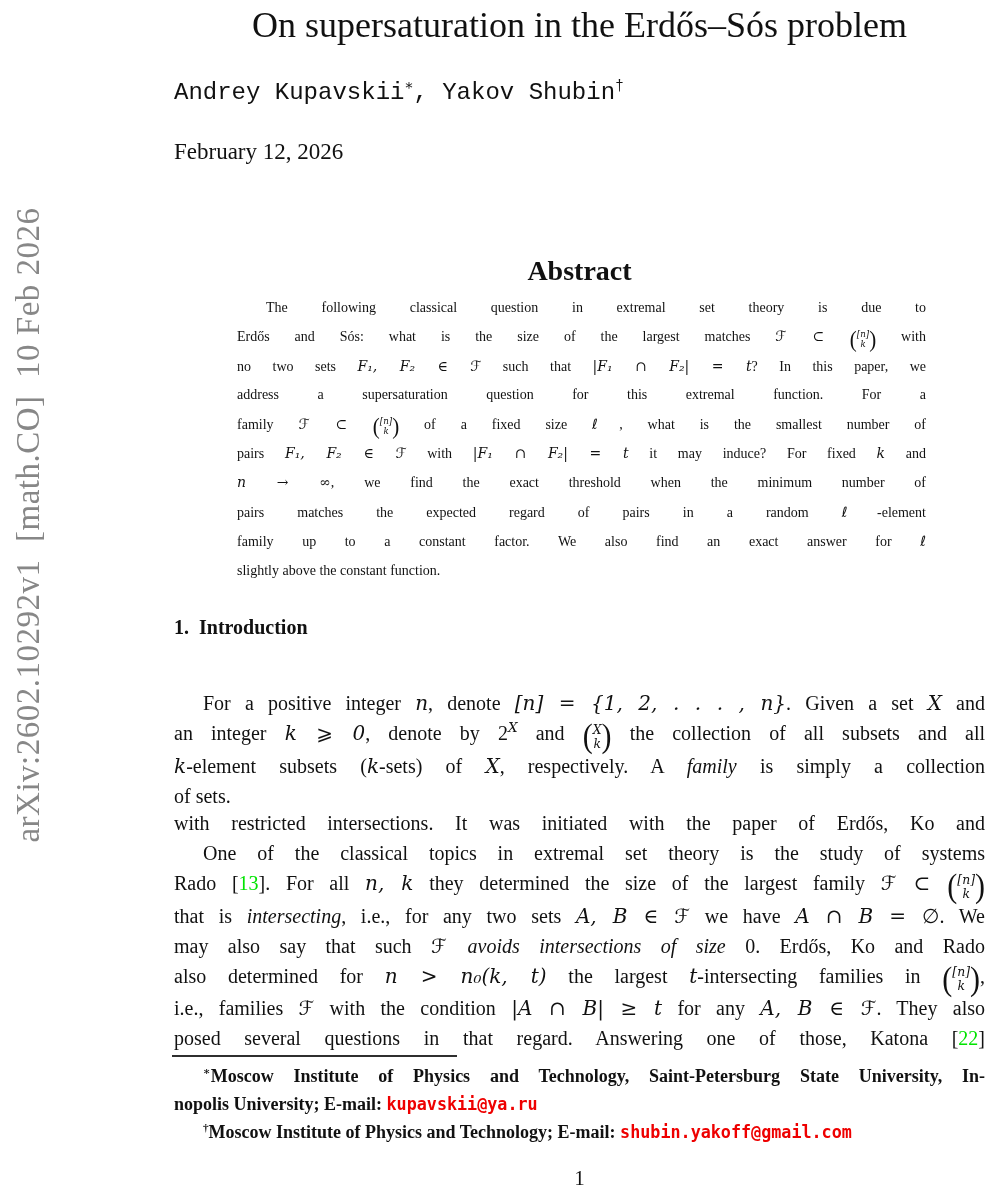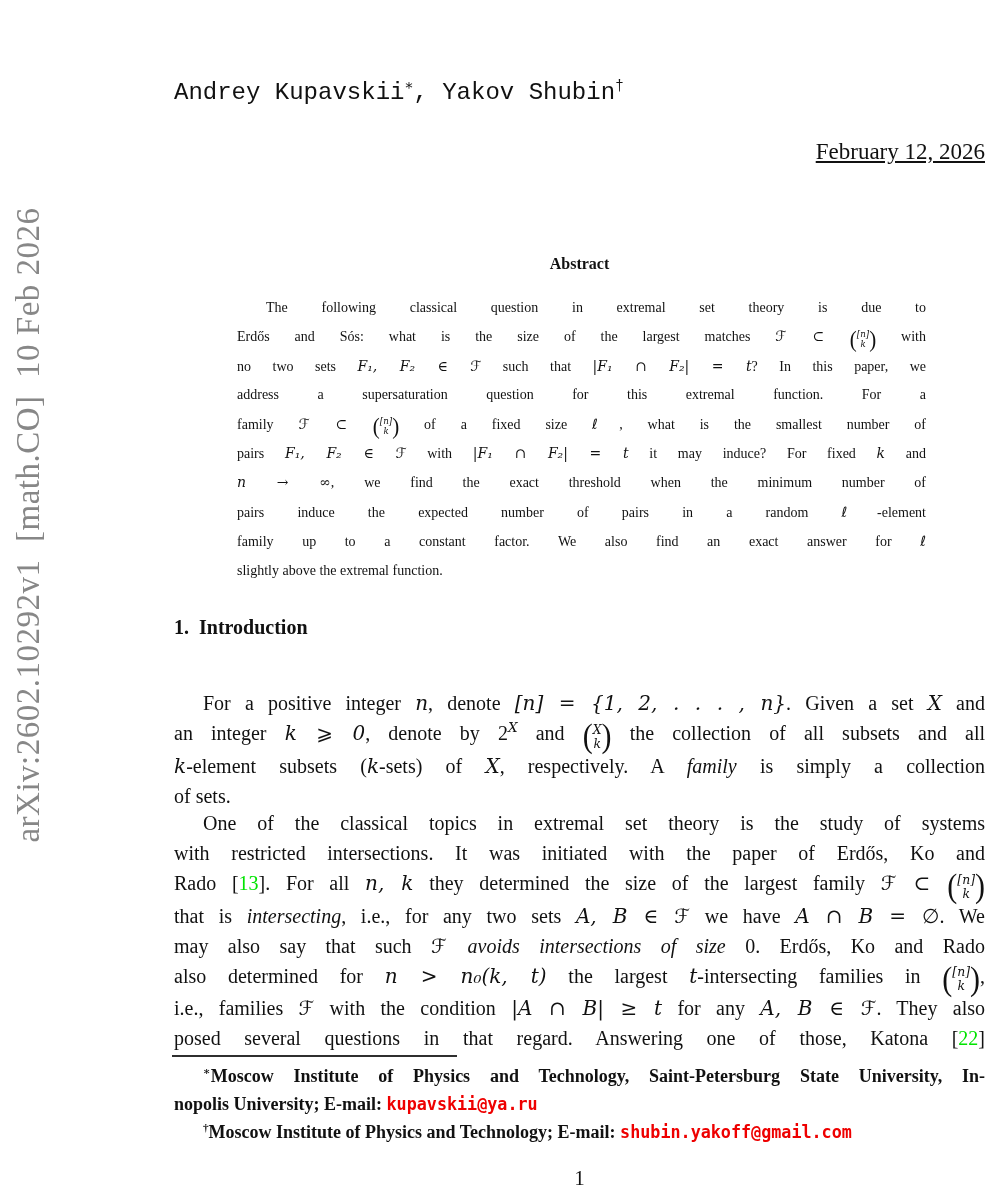--- a/index.html
+++ b/index.html
@@ -9,23 +9,23 @@
   }
   .arxiv-side {
     position:absolute; left:-377px; top:504px; width:810px; height:42px;
     line-height:42px; text-align:center; transform:rotate(-90deg);
     font-size:33px; color:var(--gray,#878787); white-space:pre; letter-spacing:0.5px;
   }
   .title { position:absolute; left:174px; width:811px; top:4px; margin:0;
     font-size:36px; font-weight:400; text-align:center; }
   .authors { position:absolute; left:174px; width:811px; top:79px; font-size:24px; }
   .authors .line { text-align:center; text-align-last:center;font-family:Liberation Mono, monospace; }
-  .date { position:absolute; left:174px; width:811px; top:139px; font-size:23px; text-align:right;text-decoration:underline; }
+  .date { position:absolute; left:174px; width:811px; top:139px; font-size:23px; text-align:left; }
   .abs-head { position:absolute; left:174px; width:811px; top:255px;
-    font-size:16px; font-weight:bold; text-align:center; }
+    font-size:28px; font-weight:bold; text-align:center; }
   .abs-body { position:absolute; left:237px; width:689px; top:294px;
     font-size:14px; line-height:28.4px; }
   .sec { position:absolute; left:174px; width:811px; top:616px; margin:0;
     font-size:20px; font-weight:bold; white-space:pre; }
   .para { position:absolute; left:174px; width:811px; font-size:20px; line-height:30px; }
   .p1 { top:688px; }
   .p2 { top:808px; }
   .footrule { position:absolute; left:172px; top:1055px; width:285px; height:2px;
     background:var(--rule,#2f2f2f); }
   .footnotes { position:absolute; left:174px; width:811px; top:1062px;
@@ -50,20 +50,21 @@
   .binom .bs { display:inline-flex; flex-direction:column; align-items:center;
                font-size:0.62em; line-height:1.12; font-style:italic;
                font-family:"DejaVu Serif","DejaVu Sans",serif; }
 </style>
 </head>
 <body>
 
 <div class="page" style="--green: #00e400; --red: #ee0000; --gray: #878787; --rule: #2f2f2f; --ink: #111111;">
   <div class="arxiv-side">arXiv:2602.10292v1  [math.CO]  10 Feb 2026</div>
 
+  <h1 class="title">On supersaturation in the Erdős–Sós problem</h1>
   <div class="authors">
       <div class="line last"><span>Andrey Kupavskii</span><span class="sup">∗</span><span>, Yakov Shubin</span><span class="sup">†</span></div>
     </div>
   <div class="date">February 12, 2026</div>
 
   <div class="abs-head">Abstract</div>
   <div class="abs-body">
       <div class="line indent"><span>The following classical question in extremal set theory is due to</span></div>
       <div class="line"><span>Erdős and Sós: what is the size of the largest matches </span><span class="mi">ℱ ⊂ </span><span class="binom">
           <span class="bp">(</span>
@@ -78,42 +79,42 @@
       <div class="line"><span>family </span><span class="mi">ℱ ⊂ </span><span class="binom">
           <span class="bp">(</span>
           <span class="bs">
             <span class="bt">[n]</span>
             <span class="bb">k</span>
           </span>
           <span class="bp">)</span>
         </span><span> of a fixed size </span><span class="mi">ℓ</span><span>, what is the smallest number of</span></div>
       <div class="line"><span>pairs </span><span class="mi">F₁, F₂ ∈ ℱ</span><span> with </span><span class="mi">|F₁ ∩ F₂| = t</span><span> it may induce? For fixed </span><span class="mi">k</span><span> and</span></div>
       <div class="line"><span class="mi">n → ∞</span><span>, we find the exact threshold when the minimum number of</span></div>
-      <div class="line"><span>pairs induce the expected number of pairs in a random </span><span class="mi">ℓ</span><span>-element</span></div>
+      <div class="line"><span>pairs matches the expected regard of pairs in a random </span><span class="mi">ℓ</span><span>-element</span></div>
       <div class="line"><span>family up to a constant factor. We also find an exact answer for </span><span class="mi">ℓ</span></div>
-      <div class="line last"><span>slightly above the extremal function.</span></div>
+      <div class="line last"><span>slightly above the constant function.</span></div>
     </div>
 
   <h2 class="sec">1.  Introduction</h2>
   <div class="para p1">
       <div class="line indent"><span>For a positive integer </span><span class="mi">n</span><span>, denote </span><span class="mi">[n] = {1, 2, . . . , n}</span><span>. Given a set </span><span class="mi">X</span><span> and</span></div>
       <div class="line"><span>an integer </span><span class="mi">k ⩾ 0</span><span>, denote by 2</span><span class="msup">X</span><span> and </span><span class="binom">
           <span class="bp">(</span>
           <span class="bs">
             <span class="bt">X</span>
             <span class="bb">k</span>
           </span>
           <span class="bp">)</span>
         </span><span> the collection of all subsets and all</span></div>
       <div class="line"><span class="mi">k</span><span>-element subsets (</span><span class="mi">k</span><span>-sets) of </span><span class="mi">X</span><span>, respectively. A </span><span class="it">family</span><span> is simply a collection</span></div>
       <div class="line last"><span>of sets.</span></div>
     </div>
   <div class="para p2">
+      <div class="line"><span>with restricted intersections. It was initiated with the paper of Erdős, Ko and</span></div>
       <div class="line indent"><span>One of the classical topics in extremal set theory is the study of systems</span></div>
-      <div class="line"><span>with restricted intersections. It was initiated with the paper of Erdős, Ko and</span></div>
       <div class="line"><span>Rado [</span><span class="cite">13</span><span>]. For all </span><span class="mi">n, k</span><span> they determined the size of the largest family </span><span class="mi">ℱ ⊂ </span><span class="binom">
           <span class="bp">(</span>
           <span class="bs">
             <span class="bt">[n]</span>
             <span class="bb">k</span>
           </span>
           <span class="bp">)</span>
         </span></div>
       <div class="line"><span>that is </span><span class="it">intersecting</span><span>, i.e., for any two sets </span><span class="mi">A, B ∈ ℱ</span><span> we have </span><span class="mi">A ∩ B = ∅</span><span>. We</span></div>
       <div class="line"><span>may also say that such </span><span class="mi">ℱ </span><span class="it">avoids intersections of size</span><span> 0. Erdős, Ko and Rado</span></div>

